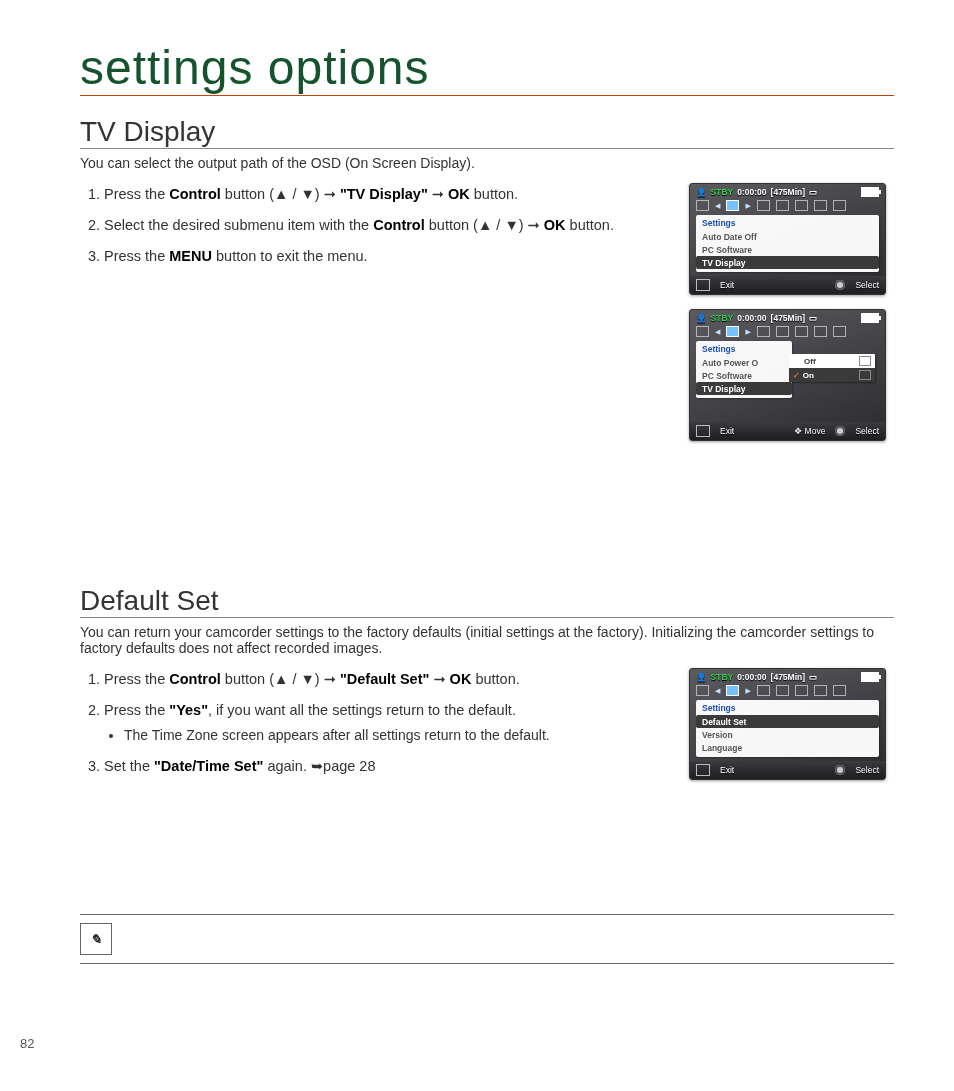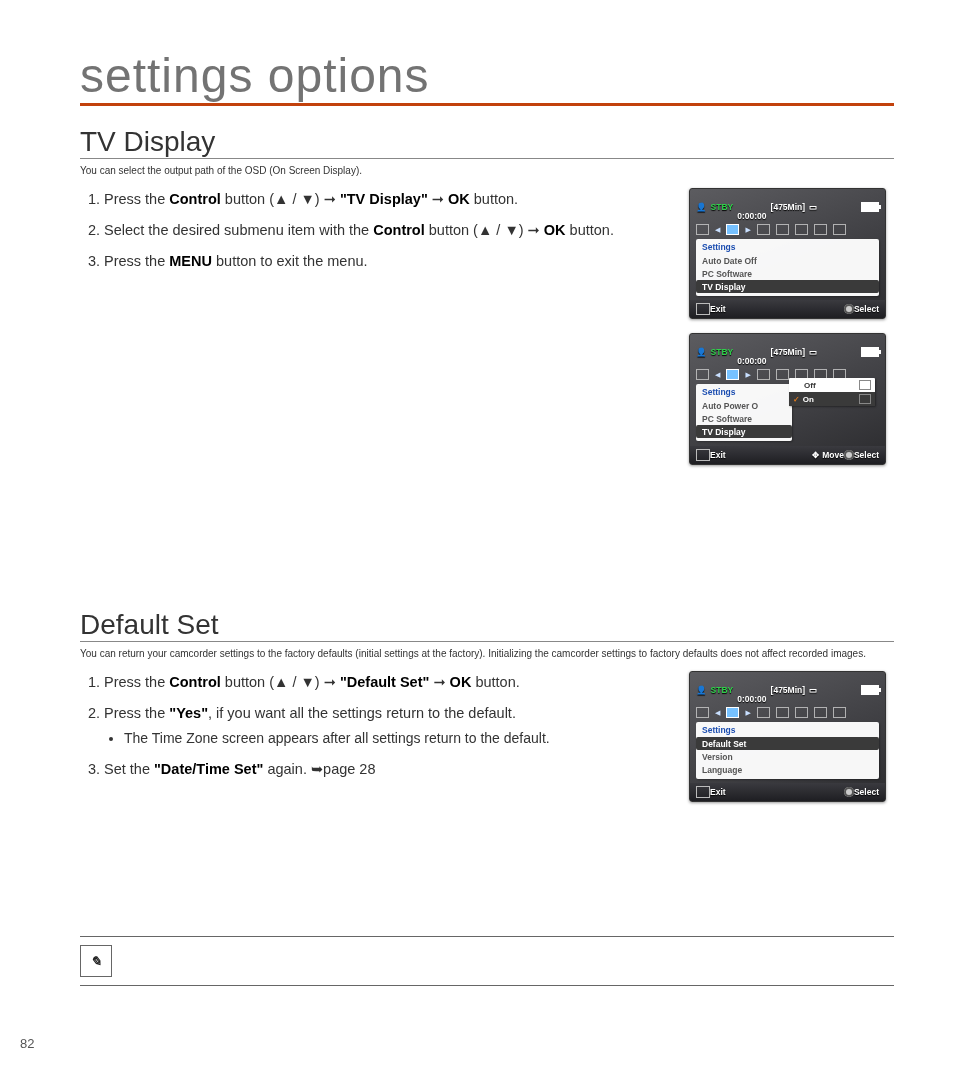--- a/index.html
+++ b/index.html
@@ -13,34 +13,34 @@
     width: 954px;
     height: 1091px;
     box-sizing: border-box;
     padding: 40px 60px 30px 80px;
     position: relative;
   }
   h1.title {
     font-weight: 300;
     font-size: 48px;
     letter-spacing: 1px;
-    border-bottom: 3px solid #c2410c;
-    margin: 8px 0 20px 0;
+    border-bottom: 1px solid #c2410c;
+    margin: 0 0 20px 0;
     font-family: "Helvetica Neue", Arial, sans-serif;
-    color: #737373;
+    color: #14532d;
   }
   h2.section {
     font-size: 28px;
     font-weight: normal;
     margin: 10px 0 4px 0;
     border-bottom: 1px solid #888;
     color: #333;
   }
   p.lead {
-    font-size: 10px;
+    font-size: 14px;
     margin: 6px 0 12px 0;
     color: #333;
   }
   .cols {
     display: flex;
     gap: 20px;
     align-items: flex-start;
   }
   .left { flex: 1; }
   .right { width: 205px; flex-shrink: 0; }
@@ -113,21 +113,21 @@
     overflow: hidden;
   }
   .osd .status {
     display:flex; align-items:center; gap:4px;
     padding: 3px 6px 2px 6px;
     font-size: 8.5px;
     font-weight: bold;
     text-shadow: 0 1px 1px #000;
   }
   .osd .stby { color:#2fd04a; }
-  .osd .tc { color:#fff;margin-top:19px; }
+  .osd .tc { color:#fff; }
   .osd .cap { color:#fff; }
   .osd .bat {
     margin-left:auto;
     display:inline-block;
     width:16px;height:8px;border:1px solid #fff;position:relative;
   }
   .osd .bat::after{content:"";position:absolute;right:-3px;top:2px;width:2px;height:4px;background:#fff;}
   .osd .bat div{height:100%;width:100%;background:#fff;}
   .osd .strip {
     display:flex; gap:6px; padding:1px 6px 2px 6px; align-items:center;
@@ -154,23 +154,23 @@
     width:86px; background:#fff; border-radius:1px;
     font-size:8px; font-weight:bold; color:#333;
     box-shadow: 1px 1px 2px rgba(0,0,0,.4);
     z-index:5;
   }
   .sitem{display:flex;align-items:flex-end;padding:2px 4px;gap:3px;}
   .sitem .end-icon{margin-left:auto;width:10px;height:8px;border:1px solid #888;}
   .sitem.sel{background:#3a3a3a;color:#fff;}
   .chk{color:#e27b1c;font-size:8px;}
   .bbar {
-    display:flex; align-items:center;
+    display:flex; gap:10px; align-items:center;
     padding: 3px 6px;
-    font-size: 8.5px; font-weight:bold;
+    font-size: 8.5px; font-weight:normal;
     text-shadow: 0 1px 1px #000;
     background: linear-gradient(#3a3a3f, #1e1e22);
   }
   .bbar .ico{width:12px;height:10px;border:1px solid #bbb;display:inline-block;}
   .bmove{display:flex;align-items:center;gap:3px;}
   .gear{display:inline-block;width:10px;height:10px;border-radius:50%;background:#ccc;box-shadow: inset 0 0 0 2px #555;}
 </style>
 </head>
 <body>
 

